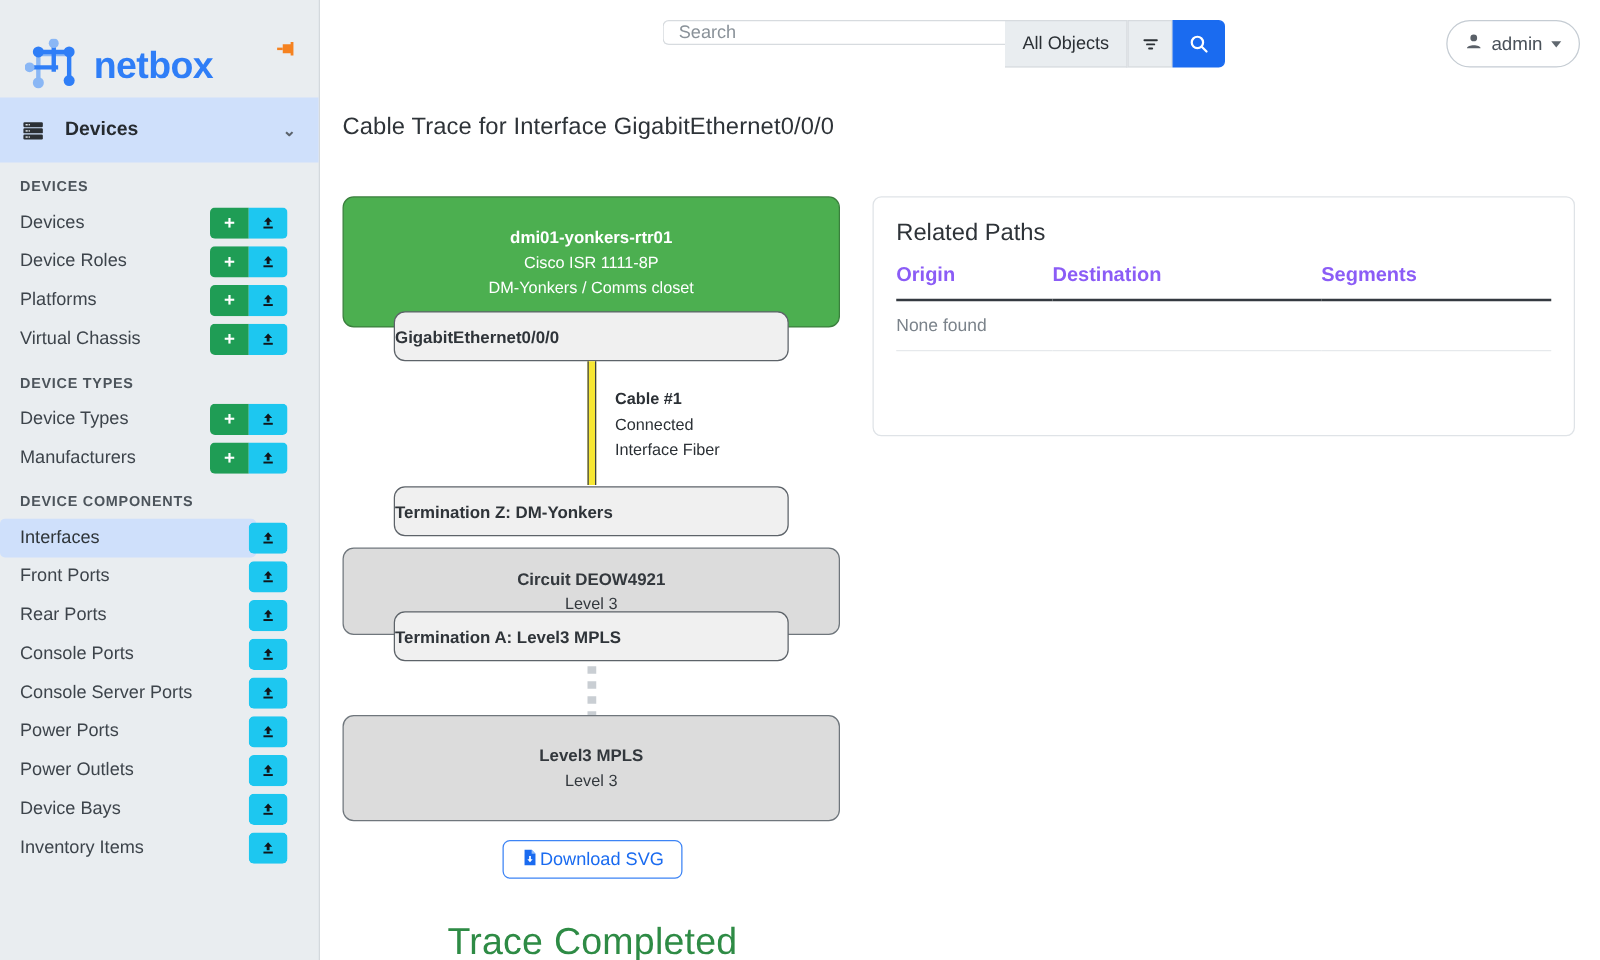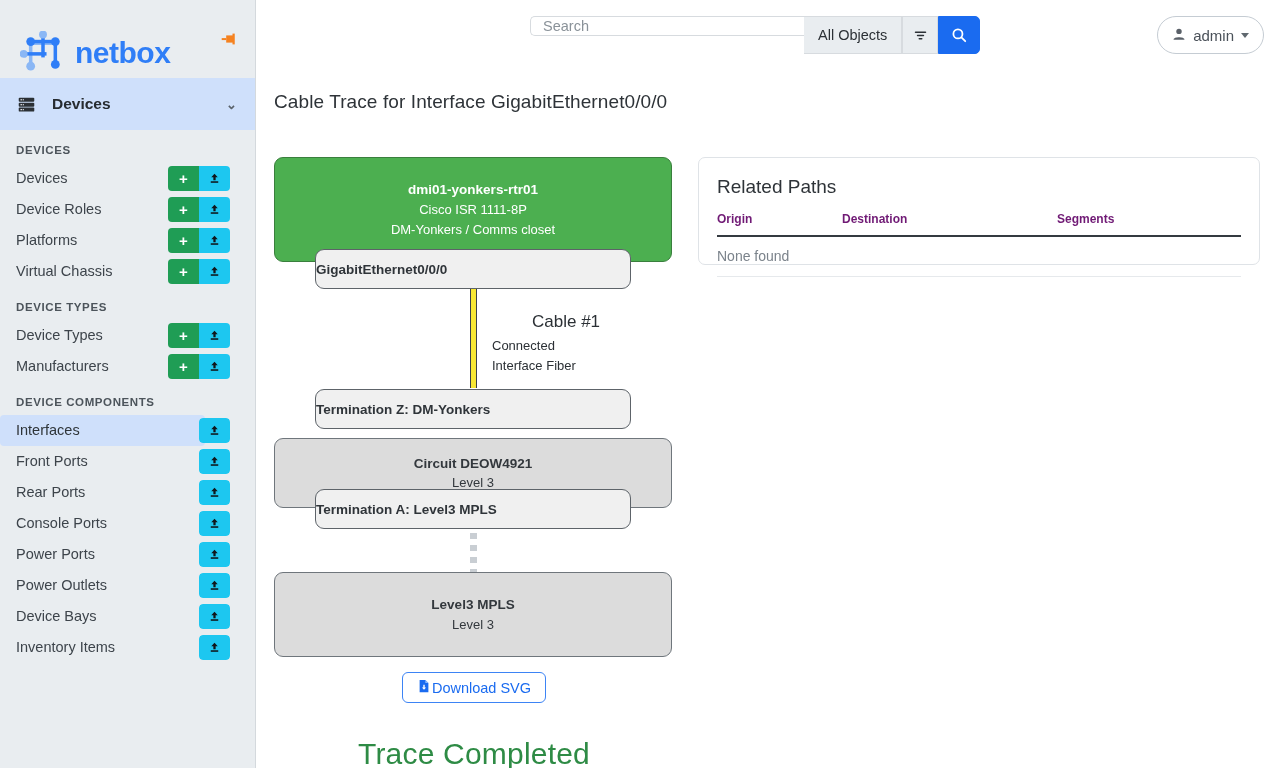--- a/index.html
+++ b/index.html
@@ -155,21 +155,21 @@
     background: #f0f0f0; border: 1px solid #5d6369;
     display: flex; align-items: center; 
     font-size: 13.5px; font-weight: 700; color: #2f3439;
   }
 
   .cable-line {
     position: absolute; left: 196px; width: 7px;
     background: #f7e733; border-left: 1px solid #3b4046; border-right: 1px solid #3b4046;
   }
   .cable-label { position: absolute; left: 218px; }
-  .cable-label .cl-1 { font-size: 17px; font-weight: 400; color: #2b3035; line-height: 1.55; margin-left: 40px; }
+  .cable-label .cl-1 { font-size: 13px; font-weight: 700; color: #2b3035; line-height: 1.55; }
   .cable-label .cl-2 { font-size: 13px; color: #2b3035; line-height: 1.55; }
 
   .dots { position: absolute; left: 196px; width: 7px; display: flex; flex-direction: column; gap: 6px; }
   .dots i { display: block; width: 7px; height: 6px; background: #c9ced3; }
 
   .dl-row { display: flex; justify-content: center; }
   .dl-btn {
     display: inline-flex; align-items: center; gap: 1px;
     height: 31px; padding: 1px 14px;
     border: 1px solid #3d84f5; border-radius: 6px;
@@ -179,26 +179,26 @@
   .trace-done {
     text-align: center; color: #2e8b45;
     font-size: 30px; font-weight: 400; letter-spacing: 0.2px;
   }
 
   
   .card {
     flex: 1; max-width: 568px;
     border: 1px solid #dfe3e7; border-radius: 7px;
     background: #fff; padding: 16px 18px 8px 18px;
-    height: 108px;
+    height: 192px;
   }
   .card-title { font-size: 19px; color: #2e3338; font-weight: 400; padding: 2px 0 14px 0; }
   table.rp { width: 100%; border-collapse: collapse; }
   table.rp th {
-    text-align: left; font-size: 12px; font-weight: 700; color: #701a75;
+    text-align: left; font-size: 16px; font-weight: 700; color: #8b5cf6;
     padding: 0 0 9px 0; border-bottom: 2px solid #343a40;
   }
   table.rp td {
     font-size: 14px; color: #7b838b; padding: 11px 0 12px 0;
     border-bottom: 1px solid #e6e9ec;
   }
 </style>
 </head>
 <body>
 
@@ -397,20 +397,33 @@
             <div class="mini-btn mini-up">
               <svg viewBox="0 0 16 16" width="13" height="13" fill="#10171c">
                 <path d="M8 2.2 L12 6.6 H9.4 V10 H6.6 V6.6 H4 Z"></path>
                 <rect x="3.4" y="11.4" width="9.2" height="1.9"></rect>
               </svg>
             </div>
           </div>
         </div>
         <div style="position: relative;">
           <div class="sub-item">
+            <span class="si-label">Console Server Ports</span>
+          </div>
+          <div class="btn-single">
+            <div class="mini-btn mini-up">
+              <svg viewBox="0 0 16 16" width="13" height="13" fill="#10171c">
+                <path d="M8 2.2 L12 6.6 H9.4 V10 H6.6 V6.6 H4 Z"></path>
+                <rect x="3.4" y="11.4" width="9.2" height="1.9"></rect>
+              </svg>
+            </div>
+          </div>
+        </div>
+        <div style="position: relative;">
+          <div class="sub-item">
             <span class="si-label">Power Ports</span>
           </div>
           <div class="btn-single">
             <div class="mini-btn mini-up">
               <svg viewBox="0 0 16 16" width="13" height="13" fill="#10171c">
                 <path d="M8 2.2 L12 6.6 H9.4 V10 H6.6 V6.6 H4 Z"></path>
                 <rect x="3.4" y="11.4" width="9.2" height="1.9"></rect>
               </svg>
             </div>
           </div>

